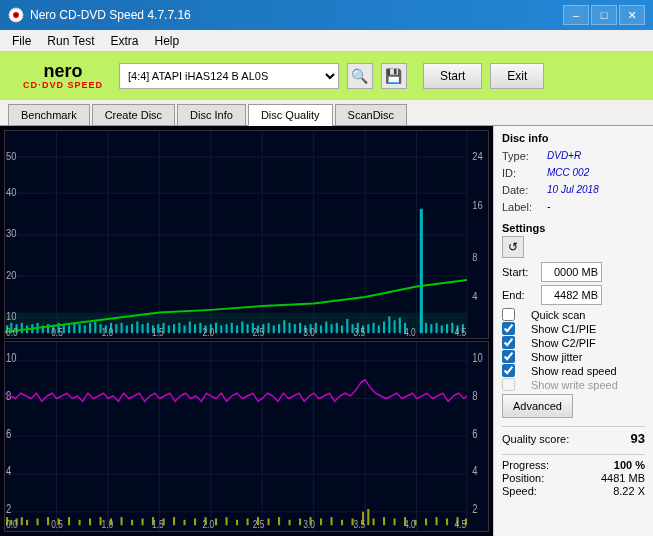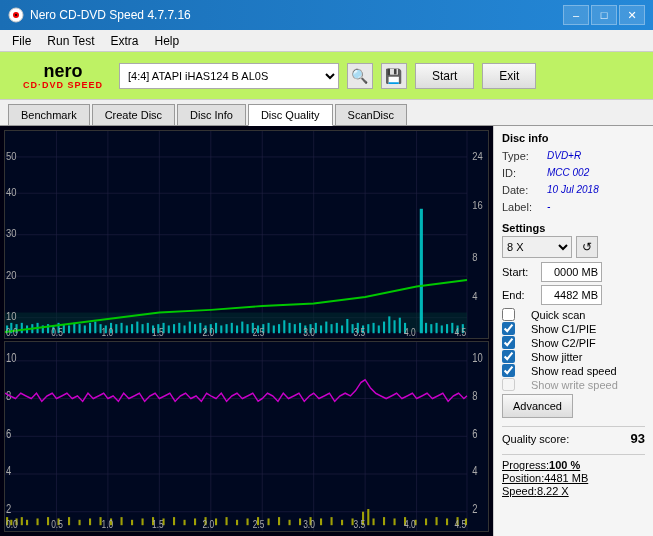--- a/index.html
+++ b/index.html
@@ -16,21 +16,21 @@
     .menu-bar { background: #f0f0f0; height: 22px; display: flex; align-items: center; padding: 0 4px; border-bottom: 1px solid #ccc; }
     .menu-item { padding: 2px 8px; cursor: pointer; font-size: 12px; }
 
     
     .toolbar { background: #bef264; height: 48px; display: flex; align-items: center; padding: 0 23px; gap: 8px; border-bottom: 1px solid #ccc; }
     .nero-logo { display: flex; flex-direction: column; align-items: center; margin-right: 8px; }
     .nero-logo-top { font-size: 18px; font-weight: bold; color: #000; font-family: Arial, sans-serif; line-height: 1; }
     .nero-logo-bottom { font-size: 9px; color: #e00; font-weight: bold; letter-spacing: 1px; }
     .drive-select { height: 26px; min-width: 220px; font-size: 11px; border: 1px solid #aaa; background: white; padding: 0 4px; }
     .toolbar-icon-btn { width: 26px; height: 26px; background: #e8e8e8; border: 1px solid #aaa; cursor: pointer; display: flex; align-items: center; justify-content: center; font-size: 14px; }
-    .start-btn { height: 26px; padding: 0 16px; background: linear-gradient(to bottom, #f8f8f8, #ddd); border: 1px solid #aaa; cursor: pointer; font-size: 12px; }
+    .start-btn { height: 26px; padding: 0 16px; background: linear-gradient(to bottom, #f8f8f8, #ddd); border: 1px solid #aaa; cursor: pointer; font-size: 12px; margin-left: 8px; }
     .exit-btn { height: 26px; padding: 0 16px; background: linear-gradient(to bottom, #f8f8f8, #ddd); border: 1px solid #aaa; cursor: pointer; font-size: 12px; }
 
     
     .tabs { background: #f0f0f0; height: 26px; display: flex; align-items: flex-end; padding: 0 8px; border-bottom: 1px solid #999; }
     .tab { padding: 4px 12px; border: 1px solid #999; border-bottom: none; cursor: pointer; font-size: 11px; background: #e0e0e0; margin-right: 2px; }
     .tab.active { background: #fff; border-bottom: 1px solid #fff; margin-bottom: -1px; z-index: 1; }
 
     
     .main-content { display: flex; height: calc(536px - 30px - 22px - 48px - 26px); background: white; }
 
@@ -58,21 +58,21 @@
     .checkbox-row input[type=checkbox] { width: 13px; height: 13px; }
     .checkbox-label { font-size: 11px; }
 
     .advanced-btn { height: 24px; padding: 0 10px; background: linear-gradient(to bottom, #f8f8f8, #ddd); border: 1px solid #aaa; cursor: pointer; font-size: 11px; align-self: flex-end; margin-top: 2px; }
 
     .quality-score-row { display: flex; justify-content: space-between; align-items: center; margin-top: 4px; border-top: 1px solid #ccc; padding-top: 4px; }
     .quality-score-label { font-size: 11px; }
     .quality-score-value { font-size: 13px; font-weight: bold; color: #000; }
 
     .progress-section { margin-top: 4px; border-top: 1px solid #ccc; padding-top: 4px; }
-    .prog-row { display: flex; justify-content: flex-start; font-size: 11px; margin-bottom: 1px; text-decoration: underline; }
+    .prog-row { display: flex; justify-content: space-between; font-size: 11px; margin-bottom: 1px; }
 
     
     input[type=checkbox]:checked { accent-color: #1a6eb5; }
   </style>
 </head>
 <body>
 
 <div class="title-bar">
   <svg width="16" height="16" viewBox="0 0 16 16" class="title-bar-icon">
     <circle cx="8" cy="8" r="7" fill="#fff" stroke="#ccc"></circle>
@@ -381,28 +381,20 @@
       <span class="info-value">10 Jul 2018</span>
     </div>
     <div class="info-row">
       <span class="info-label">Label:</span>
       <span class="info-value">-</span>
     </div>
 
     <div class="settings-section">
       <div class="section-title">Settings</div>
       <div class="speed-row">
-        <select class="speed-select">
-          <option>8 X</option>
-          <option>Max</option>
-          <option>1 X</option>
-          <option>2 X</option>
-          <option>4 X</option>
-          <option>16 X</option>
-        </select>
         <button class="refresh-btn">↺</button>
       </div>
       <div class="mb-row">
         <span class="mb-label">Start:</span>
         <input type="text" class="mb-input" value="0000 MB" style="">
       </div>
       <div class="mb-row">
         <span class="mb-label">End:</span>
         <input type="text" class="mb-input" value="4482 MB" style="">
       </div>

